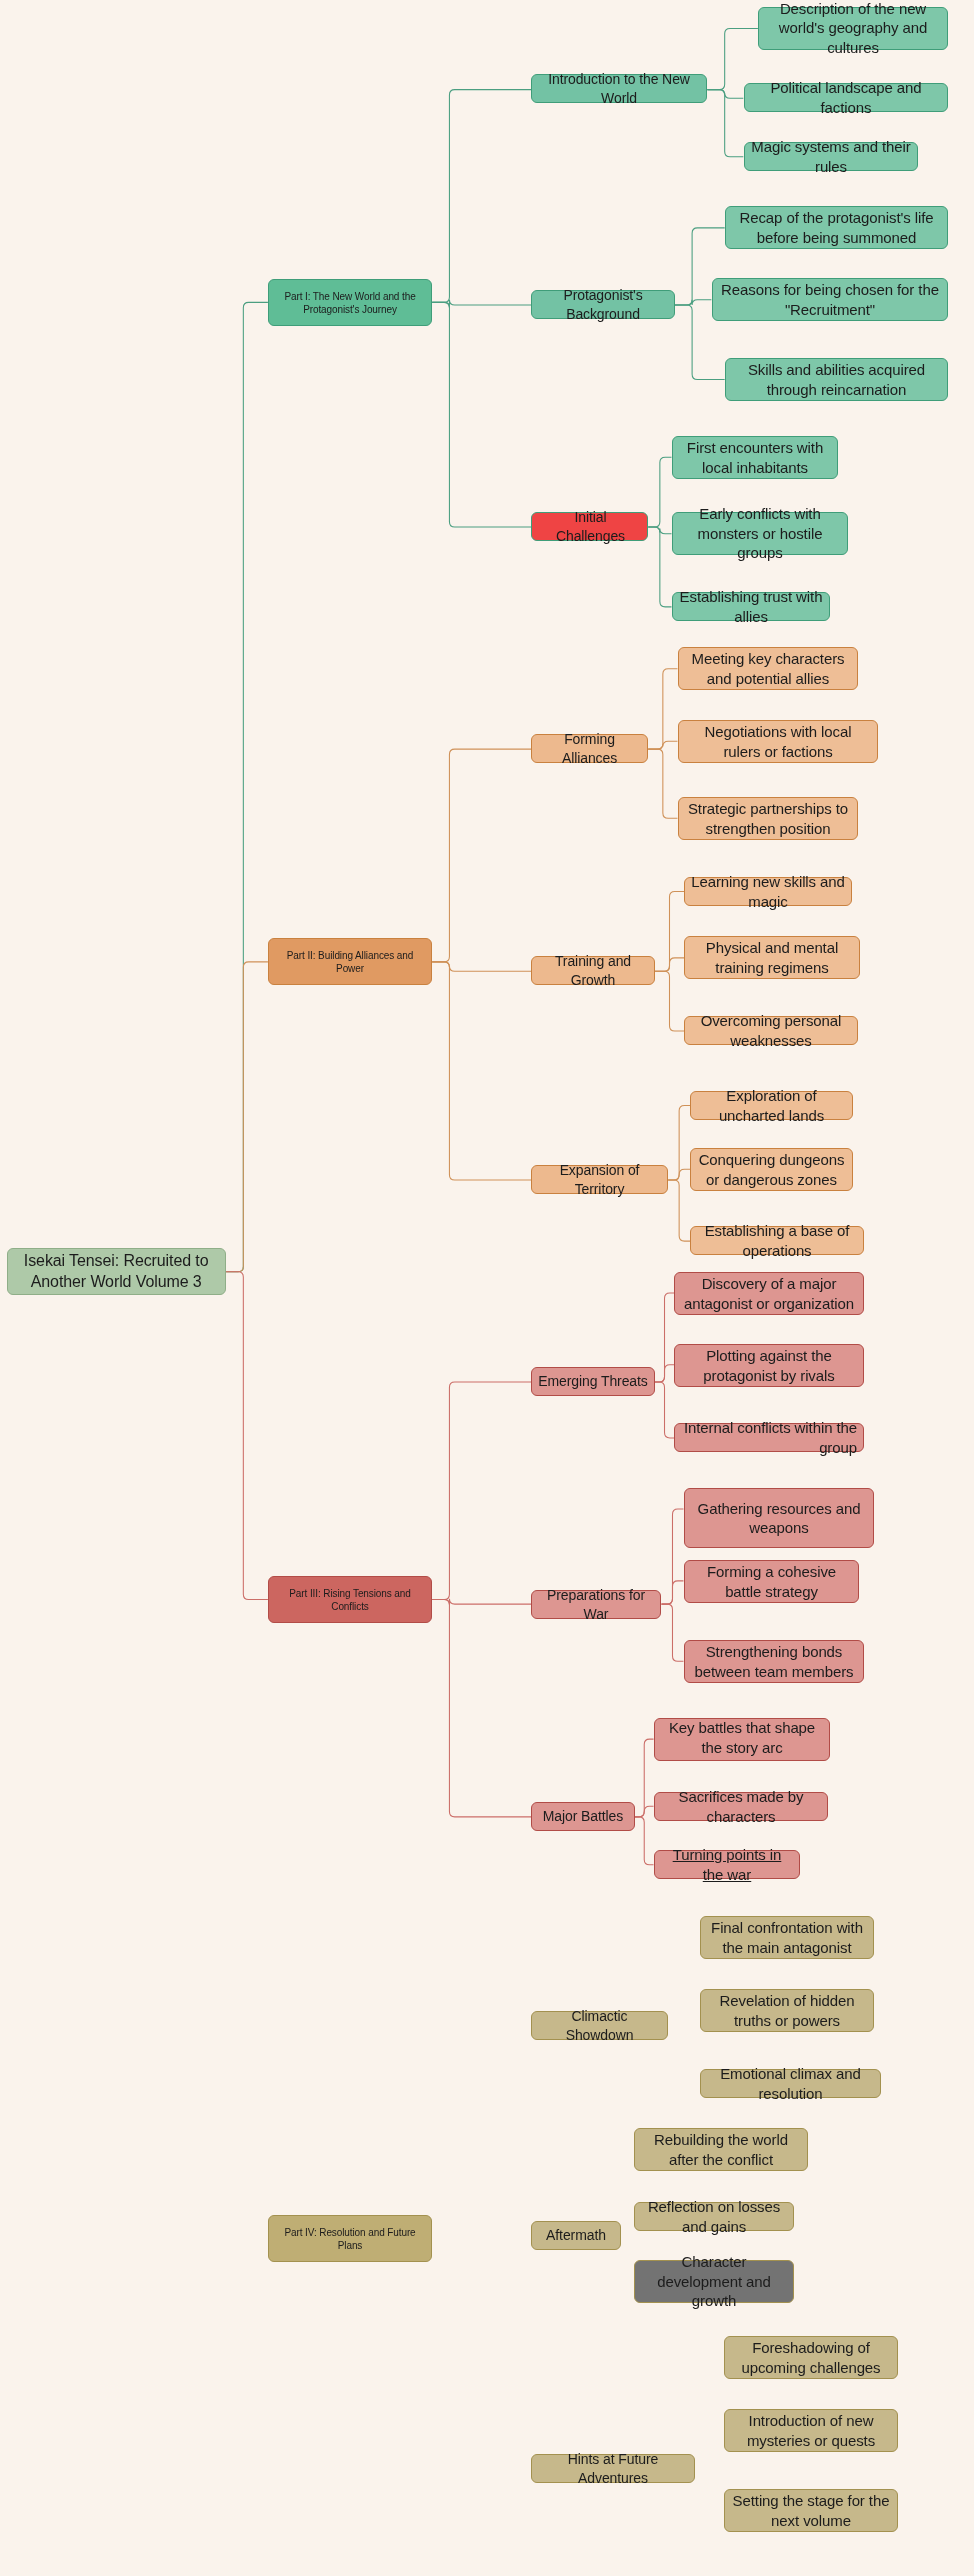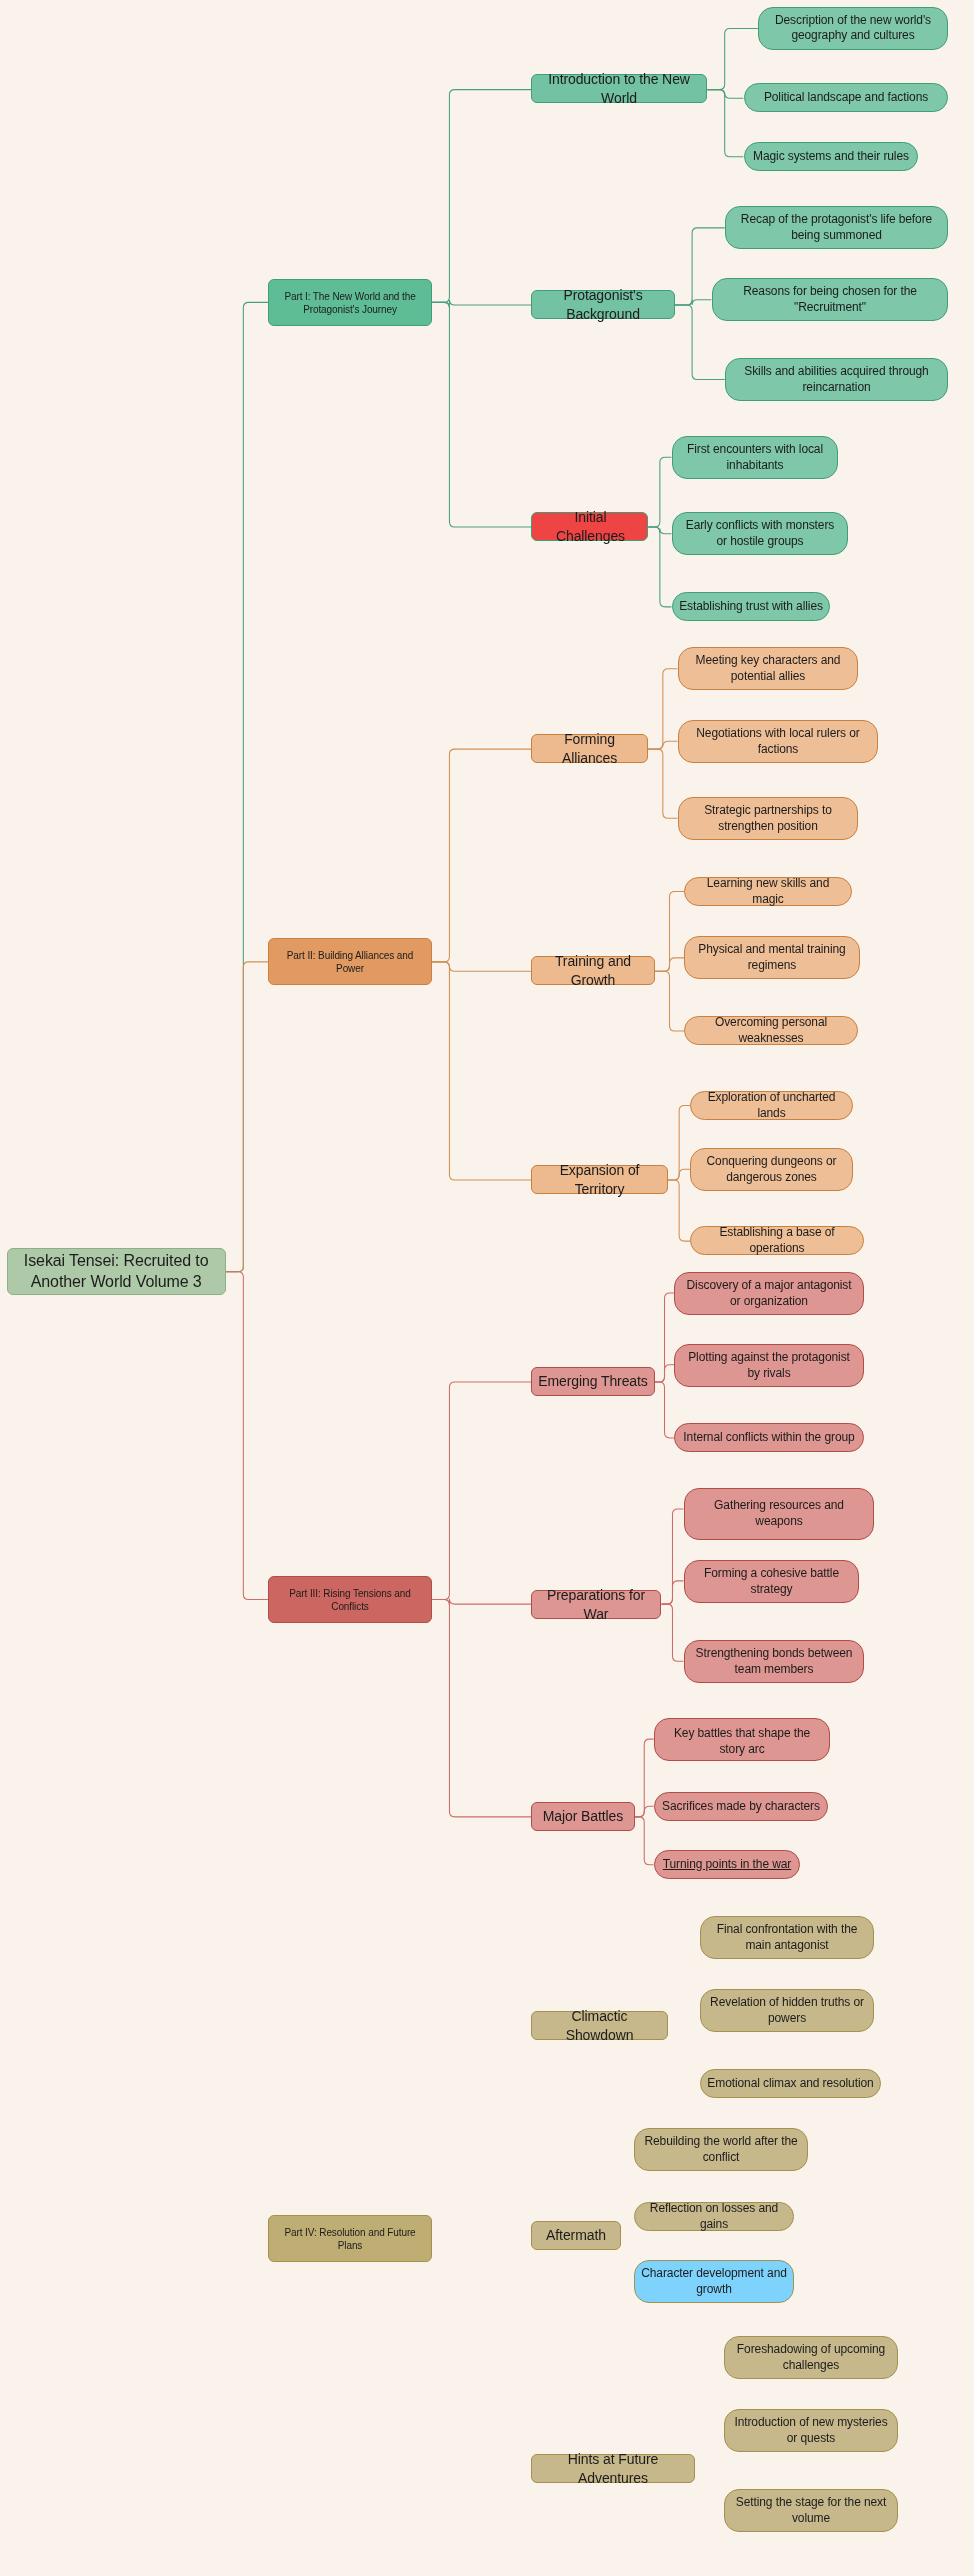--- a/index.html
+++ b/index.html
@@ -21,21 +21,21 @@
     text-align:center;
     border-radius:6px;
     color:#1c1c1c;
     line-height:1.30;
     padding:2.7px 6px;
     letter-spacing:-0.1px;
   }
   .n-root{font-size:16px;align-items:center;}
   .n-part{font-size:10px;}
   .n-mid{font-size:14px;}
-  .n-leaf{font-size:12px;border-radius:15px;}
+  .n-leaf{font-size:15px;}
 </style>
 </head>
 <body>
 
 <div id="mindmap">
   <svg id="links" viewBox="0 0 1465 3873" width="974" height="2576">
       <path d="M 340 1912 L 358 1912 Q 366 1912 366 1904 L 366 462 Q 366 454 374 454 L 403 454" fill="none" stroke="#4a9e80" stroke-width="1.6"></path>
       <path d="M 650 454 L 668 454 Q 676 454 676 446 L 676 142 Q 676 134 684 134 L 799 134" fill="none" stroke="#4a9e80" stroke-width="1.6"></path>
       <path d="M 1064 134 L 1082 134 Q 1090 134 1090 126 L 1090 50 Q 1090 42 1098 42 L 1140 42" fill="none" stroke="#4a9e80" stroke-width="1.6"></path>
       <path d="M 1064 134 L 1082 134 Q 1090 134 1090 142 L 1090 139 Q 1090 147 1098 147 L 1118 147" fill="none" stroke="#4a9e80" stroke-width="1.6"></path>
@@ -181,21 +181,21 @@
       </div>
       <div class="node n-leaf" style="left: 674px; top: 1344px; width: 190px; height: 43px; background: rgb(221, 150, 145); border: 0.7px solid rgb(177, 76, 71);">
         <span>Plotting against the protagonist by rivals</span>
       </div>
       <div class="node n-leaf" style="left: 674px; top: 1423px; width: 190px; height: 29px; background: rgb(221, 150, 145); border: 0.7px solid rgb(177, 76, 71); text-align: right;">
         <span>Internal conflicts within the group</span>
       </div>
       <div class="node n-mid" style="left: 531px; top: 1590px; width: 130px; height: 29px; background: rgb(221, 150, 145); border: 0.7px solid rgb(177, 76, 71);">
         <span>Preparations for War</span>
       </div>
-      <div class="node n-leaf" style="left: 684px; top: 1488px; width: 190px; height: 52px; background: rgb(221, 150, 145); border: 0.7px solid rgb(177, 76, 71);">
+      <div class="node n-leaf" style="left: 684px; top: 1488px; width: 190px; height: 60px; background: rgb(221, 150, 145); border: 0.7px solid rgb(177, 76, 71);">
         <span>Gathering resources and weapons</span>
       </div>
       <div class="node n-leaf" style="left: 684px; top: 1560px; width: 175px; height: 43px; background: rgb(221, 150, 145); border: 0.7px solid rgb(177, 76, 71);">
         <span>Forming a cohesive battle strategy</span>
       </div>
       <div class="node n-leaf" style="left: 684px; top: 1640px; width: 180px; height: 43px; background: rgb(221, 150, 145); border: 0.7px solid rgb(177, 76, 71);">
         <span>Strengthening bonds between team members</span>
       </div>
       <div class="node n-mid" style="left: 531px; top: 1802px; width: 104px; height: 29px; background: rgb(221, 150, 145); border: 0.7px solid rgb(177, 76, 71);">
         <span>Major Battles</span>
@@ -226,21 +226,21 @@
       </div>
       <div class="node n-mid" style="left: 531px; top: 2221px; width: 90px; height: 29px; background: rgb(198, 184, 139); border: 0.7px solid rgb(163, 145, 79);">
         <span>Aftermath</span>
       </div>
       <div class="node n-leaf" style="left: 634px; top: 2128px; width: 174px; height: 43px; background: rgb(198, 184, 139); border: 0.7px solid rgb(163, 145, 79);">
         <span>Rebuilding the world after the conflict</span>
       </div>
       <div class="node n-leaf" style="left: 634px; top: 2202px; width: 160px; height: 29px; background: rgb(198, 184, 139); border: 0.7px solid rgb(163, 145, 79);">
         <span>Reflection on losses and gains</span>
       </div>
-      <div class="node n-leaf" style="left: 634px; top: 2260px; width: 160px; height: 43px; background: #7dd3fc; border: 0.7px solid rgb(163, 145, 79); text-align: center;">
+      <div class="node n-leaf" style="left: 634px; top: 2260px; width: 160px; height: 43px; background: #737373; border: 0.7px solid rgb(163, 145, 79); text-align: center;">
         <span>Character development and growth</span>
       </div>
       <div class="node n-mid" style="left: 531px; top: 2454px; width: 164px; height: 29px; background: rgb(198, 184, 139); border: 0.7px solid rgb(163, 145, 79);">
         <span>Hints at Future Adventures</span>
       </div>
       <div class="node n-leaf" style="left: 724px; top: 2336px; width: 174px; height: 43px; background: rgb(198, 184, 139); border: 0.7px solid rgb(163, 145, 79);">
         <span>Foreshadowing of upcoming challenges</span>
       </div>
       <div class="node n-leaf" style="left: 724px; top: 2409px; width: 174px; height: 43px; background: rgb(198, 184, 139); border: 0.7px solid rgb(163, 145, 79);">
         <span>Introduction of new mysteries or quests</span>

